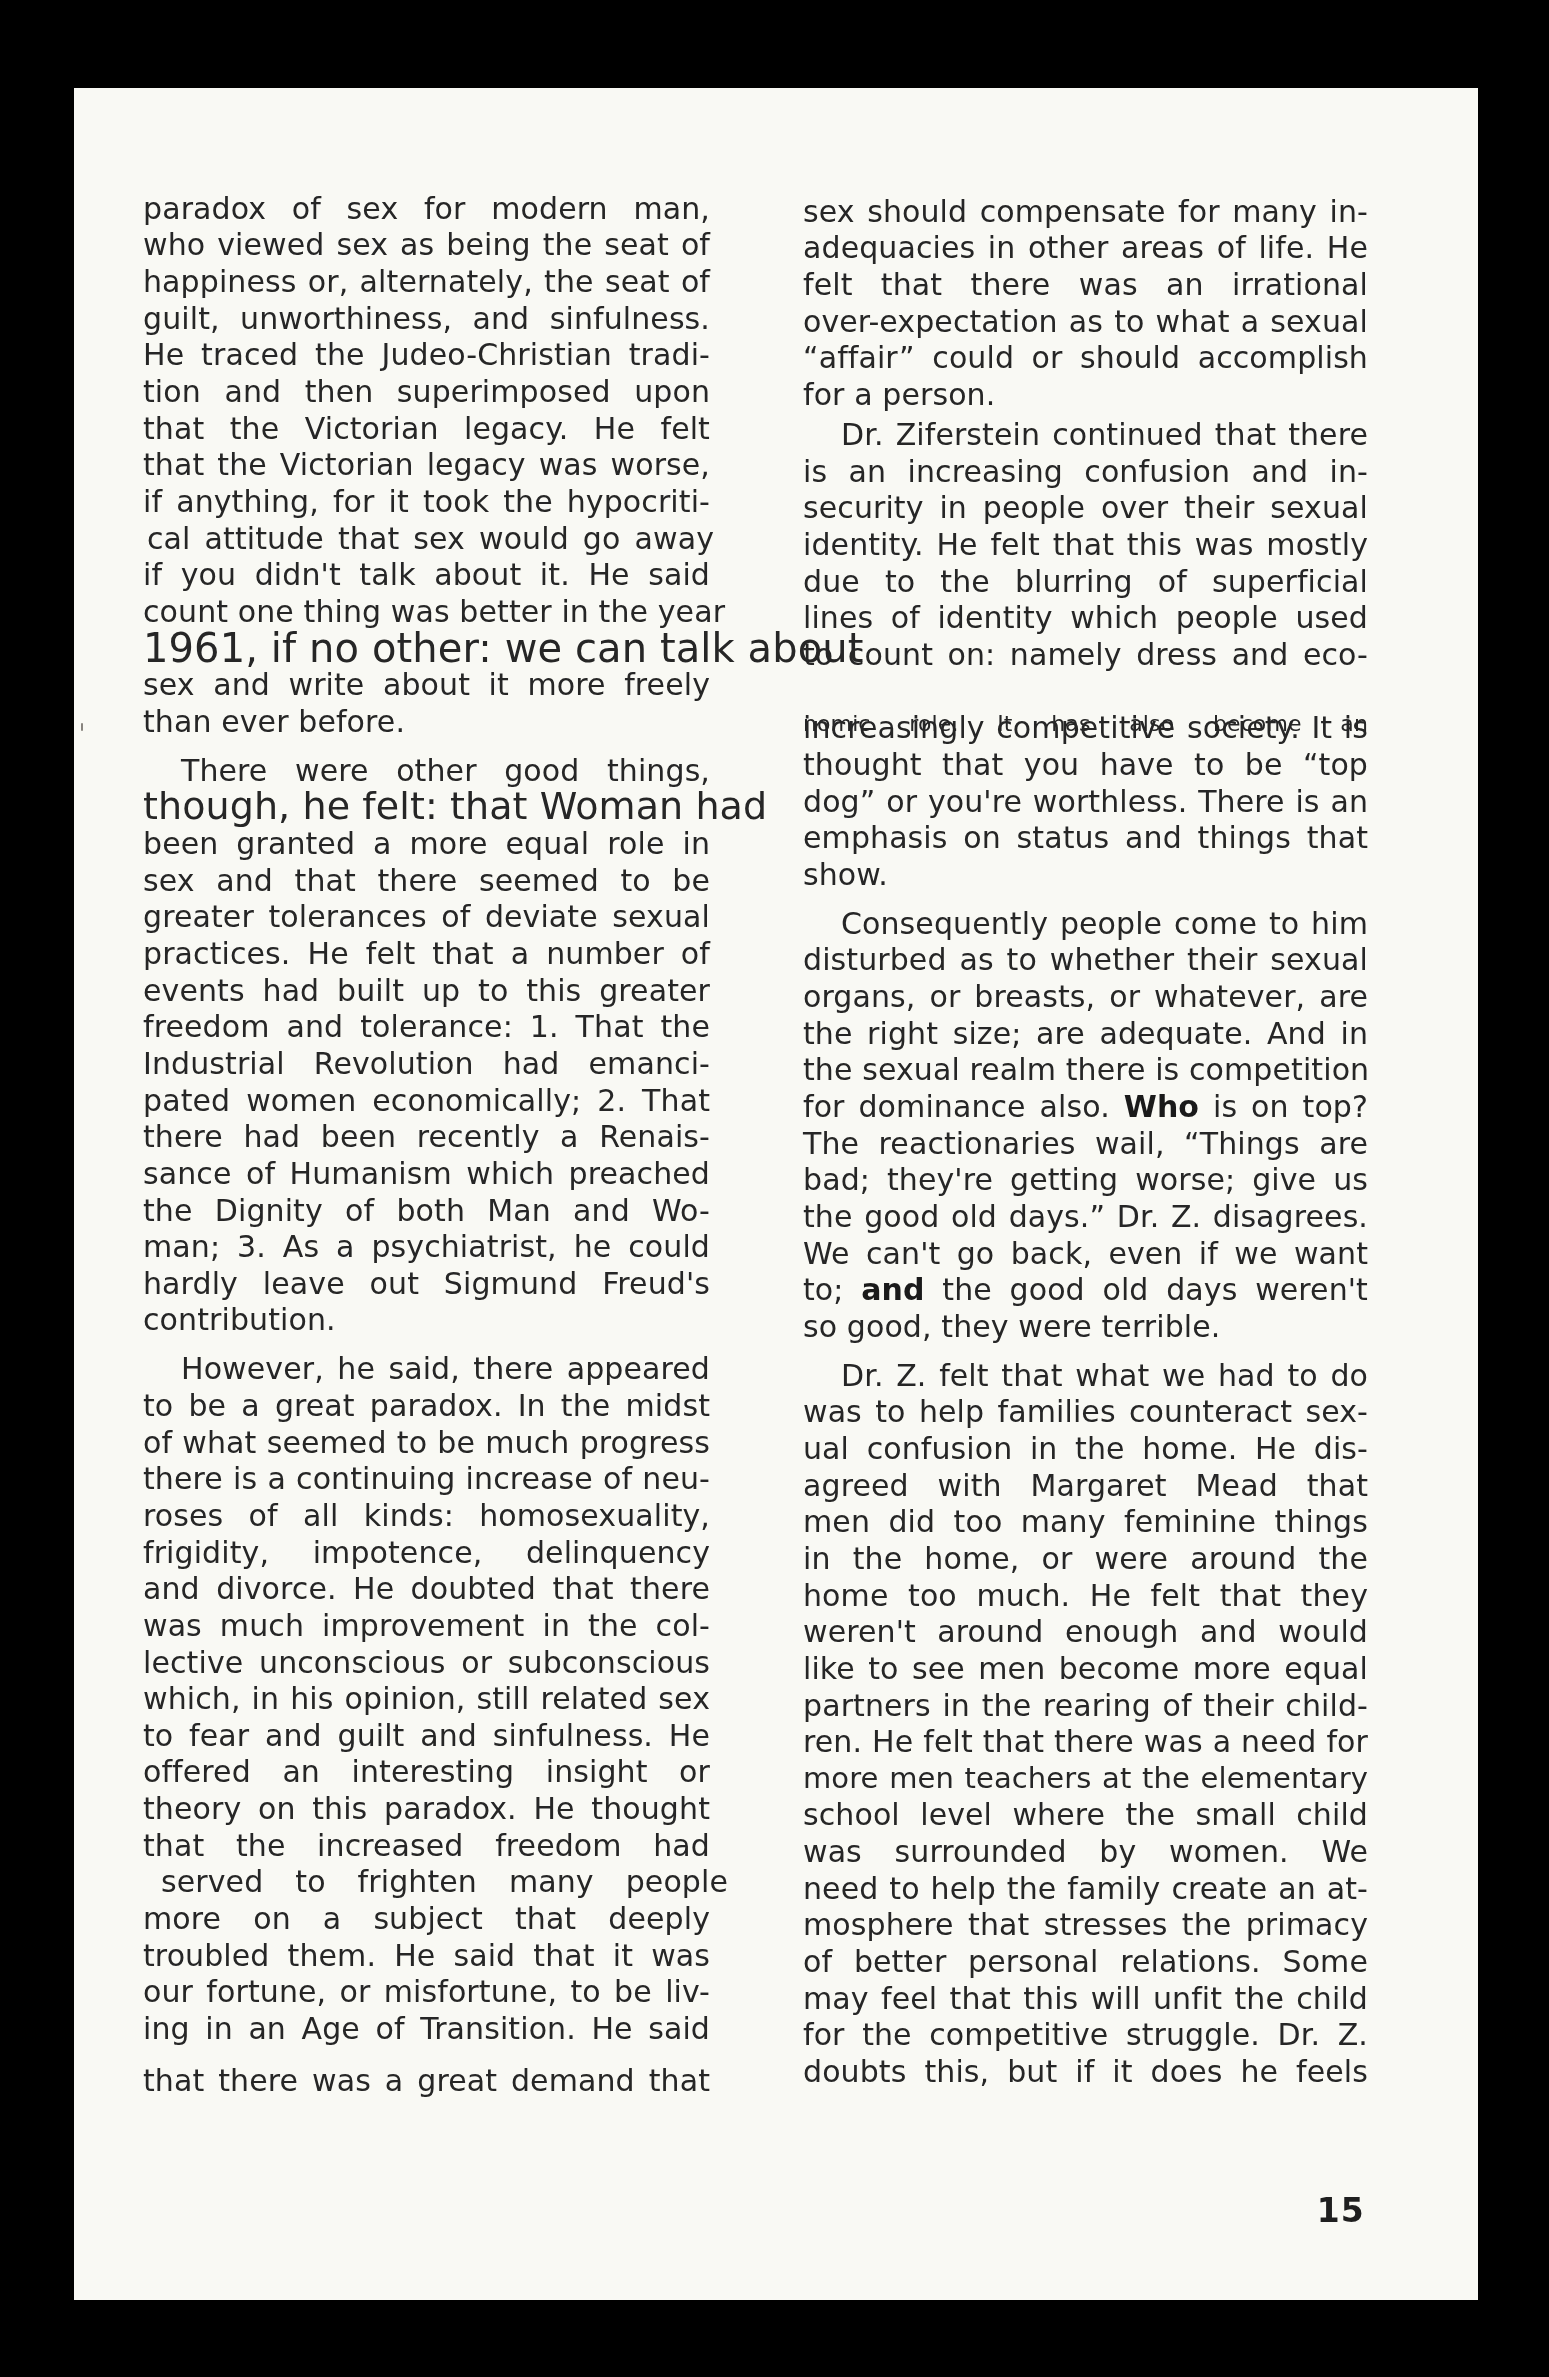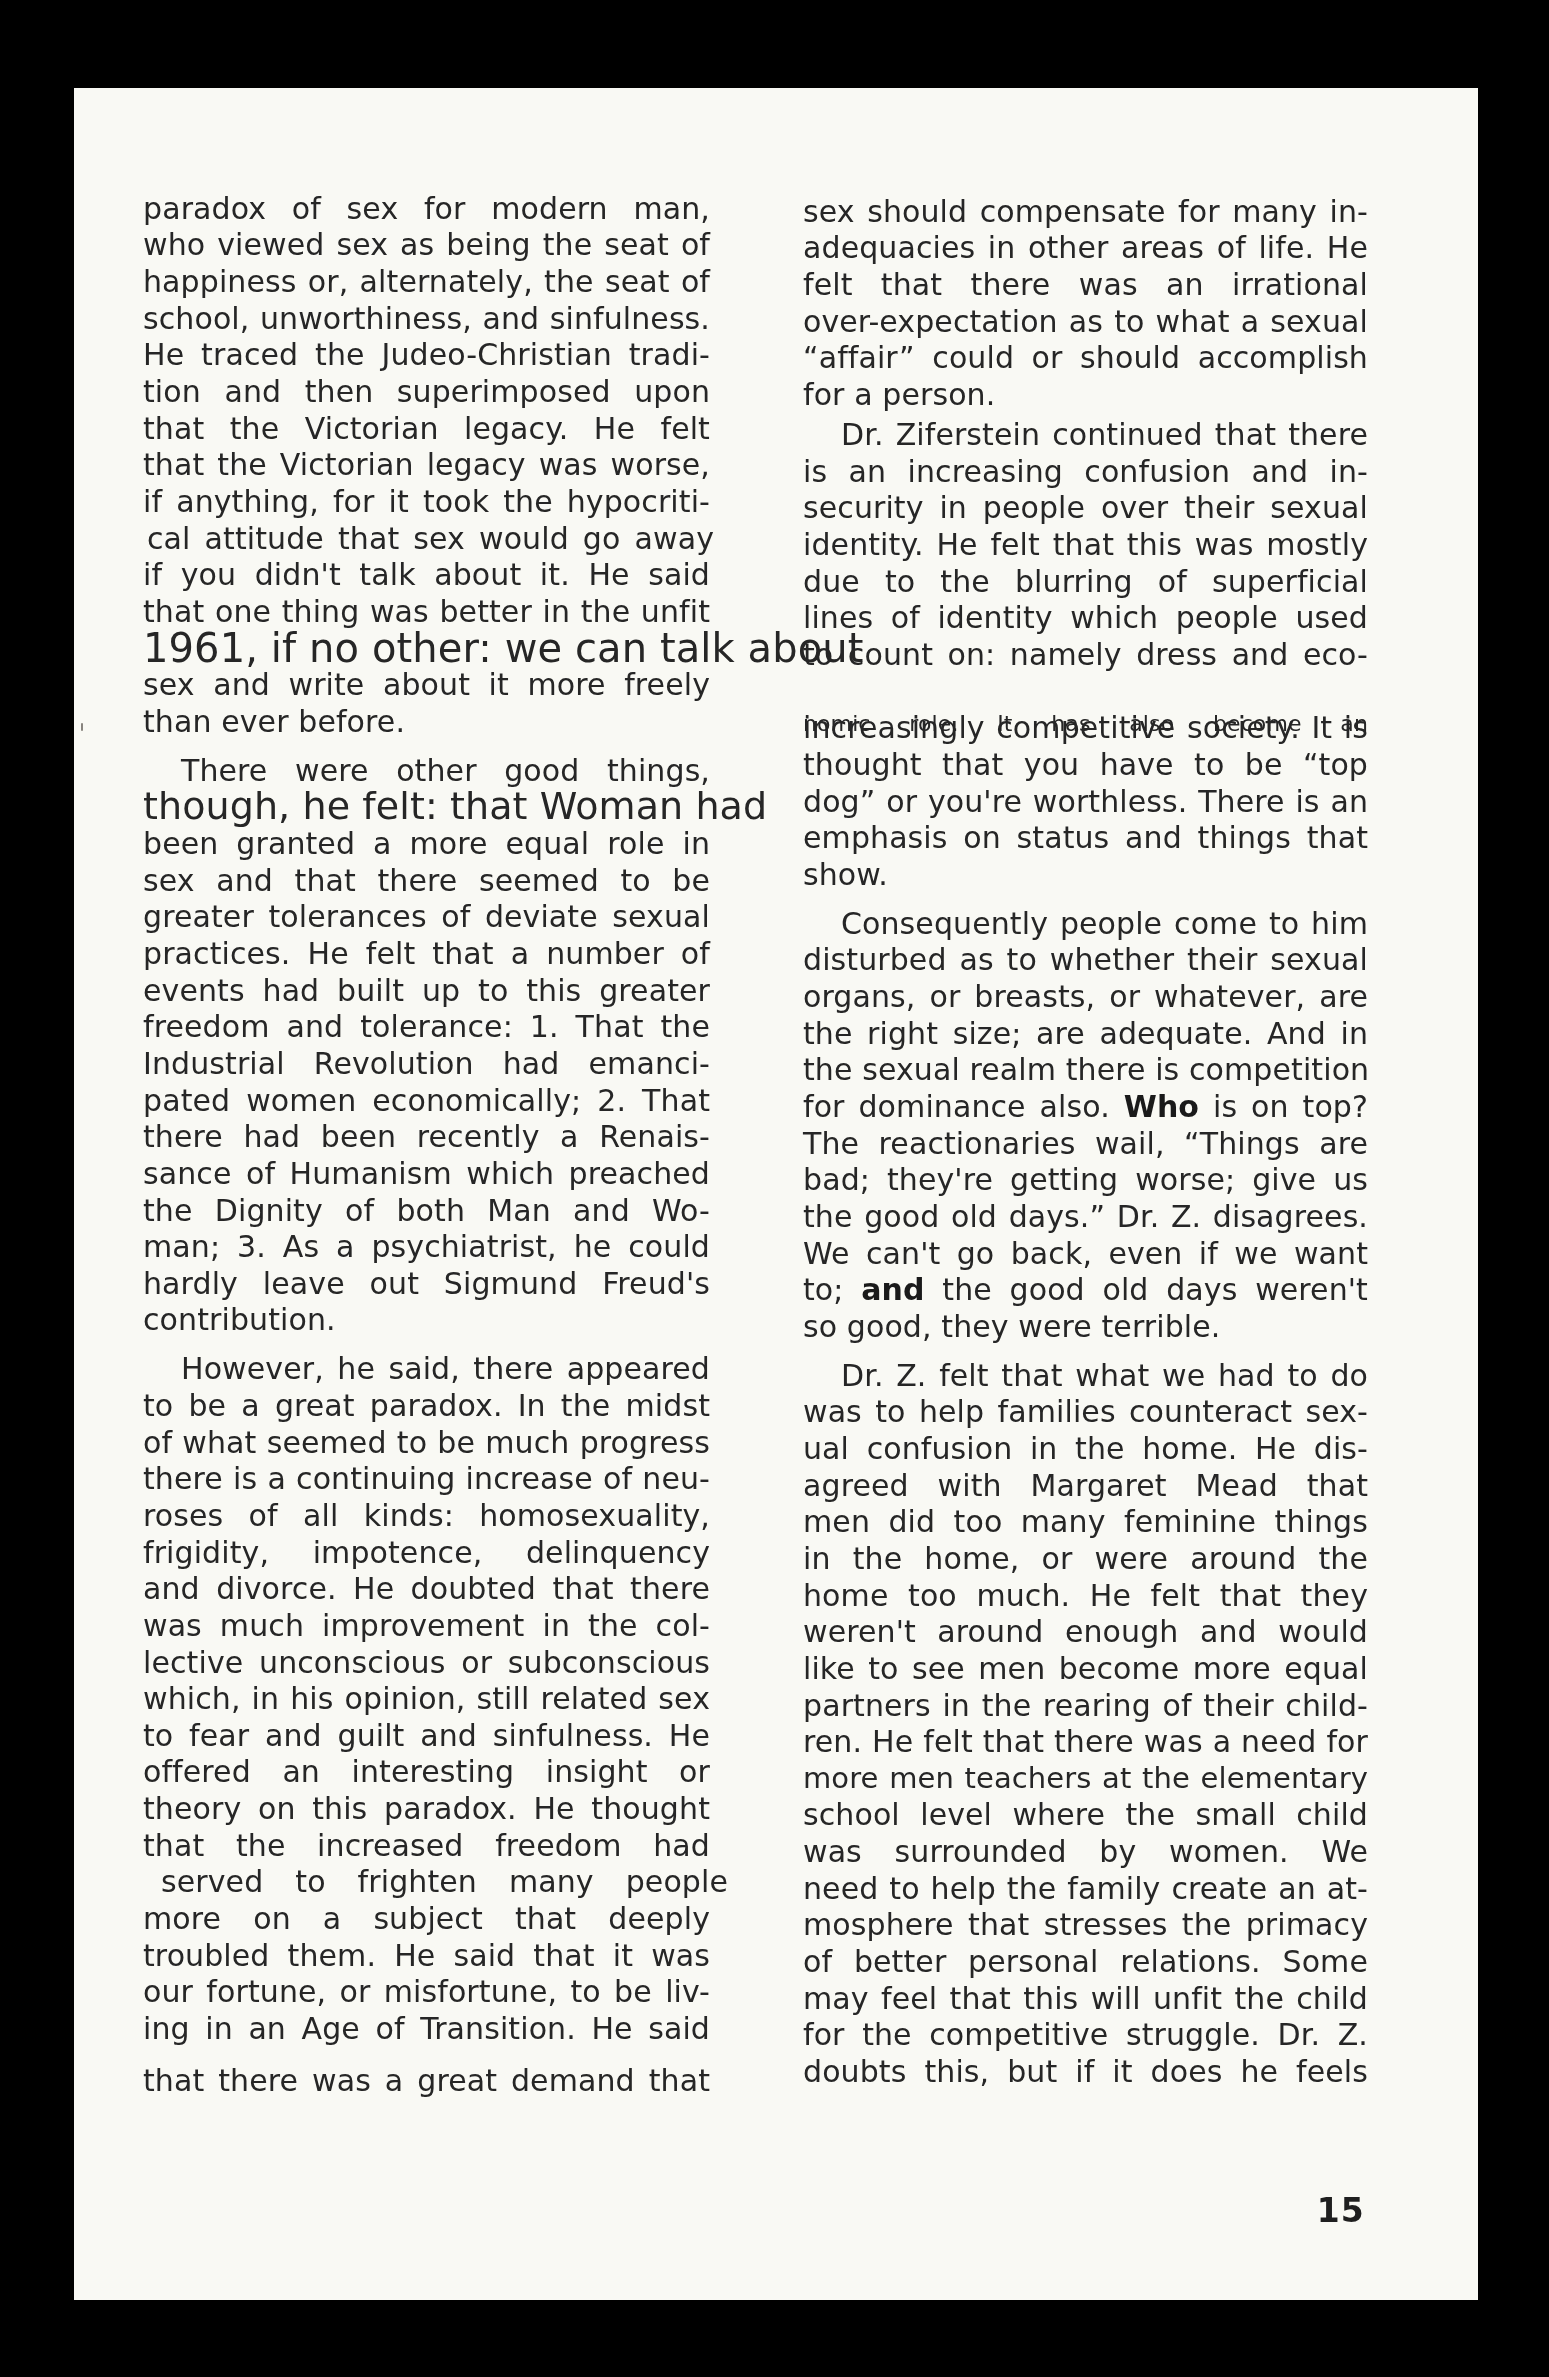--- a/index.html
+++ b/index.html
@@ -58,29 +58,29 @@
 </style>
 </head>
 <body>
 
 <div class="page">
   <div class="speck"></div>
   <div class="column col-left" id="col-left">
       <div class="line" style="top: 102px; left: 0px; width: 567px; font-size: 30px;">paradox of sex for modern man,</div>
       <div class="line" style="top: 138px; left: 0px; width: 567px; font-size: 30px;">who viewed sex as being the seat of</div>
       <div class="line" style="top: 175px; left: 0px; width: 567px; font-size: 30px;">happiness or, alternately, the seat of</div>
-      <div class="line" style="top: 212px; left: 0px; width: 567px; font-size: 30px;">school, unworthiness, and sinfulness.</div>
+      <div class="line" style="top: 212px; left: 0px; width: 567px; font-size: 30px;">guilt, unworthiness, and sinfulness.</div>
       <div class="line" style="top: 248px; left: 0px; width: 567px; font-size: 30px;">He traced the Judeo-Christian tradi-</div>
       <div class="line" style="top: 285px; left: 0px; width: 567px; font-size: 30px;">tion and then superimposed upon</div>
       <div class="line" style="top: 322px; left: 0px; width: 567px; font-size: 30px;">that the Victorian legacy. He felt</div>
       <div class="line" style="top: 358px; left: 0px; width: 567px; font-size: 30px;">that the Victorian legacy was worse,</div>
       <div class="line" style="top: 395px; left: 0px; width: 567px; font-size: 30px;">if anything, for it took the hypocriti-</div>
       <div class="line" style="top: 432px; left: 4px; width: 567px; font-size: 30px;">cal attitude that sex would go away</div>
       <div class="line" style="top: 468px; left: 0px; width: 567px; font-size: 30px;">if you didn't talk about it. He said</div>
-      <div class="line" style="top: 505px; left: 0px; width: 567px; font-size: 30px;">that one thing was better in the unfit</div>
+      <div class="line" style="top: 505px; left: 0px; width: 567px; font-size: 30px;">count one thing was better in the year</div>
       <div class="line" style="top: 542px; left: 0px; width: 567px; font-size: 40px;">1961, if no other: we can talk about</div>
       <div class="line" style="top: 578px; left: 0px; width: 567px; font-size: 30px;">sex and write about it more freely</div>
       <div class="line last" style="top: 615px; left: 0px; width: 567px; font-size: 30px;">than ever before.</div>
       <div class="line" style="top: 664px; left: 38px; width: 529px; font-size: 30px;">There were other good things,</div>
       <div class="line" style="top: 700px; left: 0px; width: 567px; font-size: 38px;">though, he felt: that Woman had</div>
       <div class="line" style="top: 737px; left: 0px; width: 567px; font-size: 30px;">been granted a more equal role in</div>
       <div class="line" style="top: 774px; left: 0px; width: 567px; font-size: 30px;">sex and that there seemed to be</div>
       <div class="line" style="top: 810px; left: 0px; width: 567px; font-size: 30px;">greater tolerances of deviate sexual</div>
       <div class="line" style="top: 847px; left: 0px; width: 567px; font-size: 30px;">practices. He felt that a number of</div>
       <div class="line" style="top: 884px; left: 0px; width: 567px; font-size: 30px;">events had built up to this greater</div>

